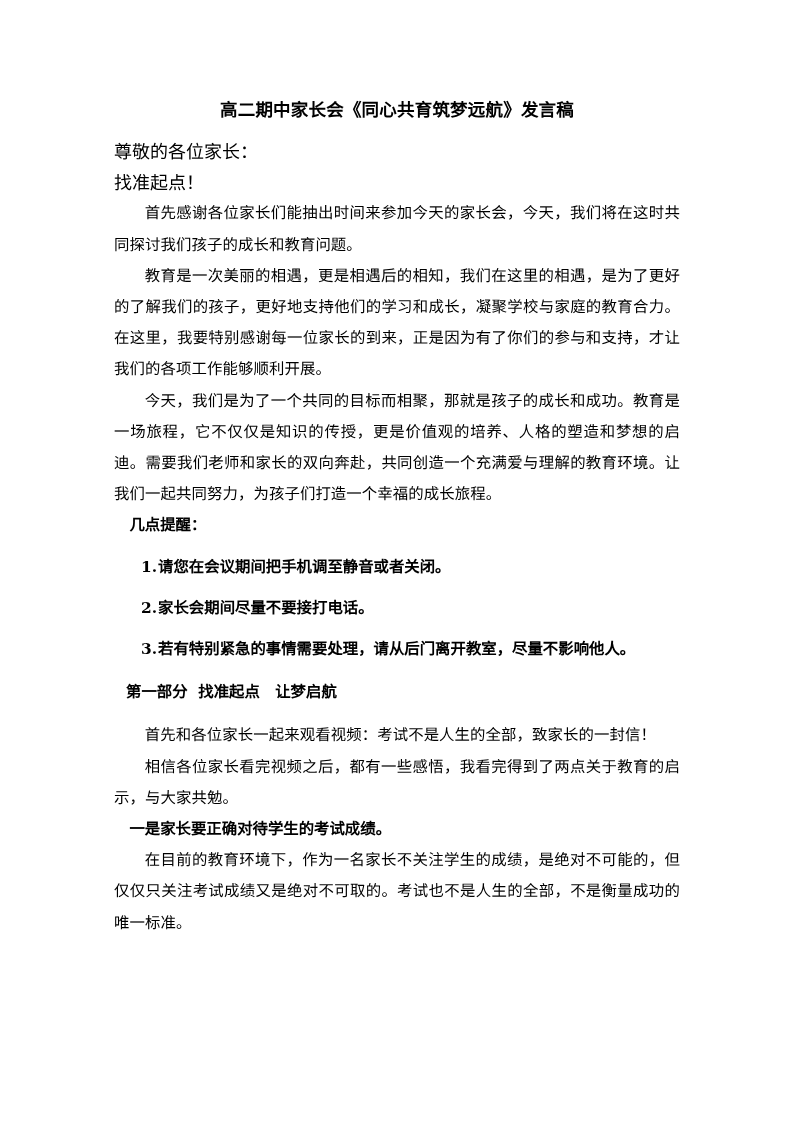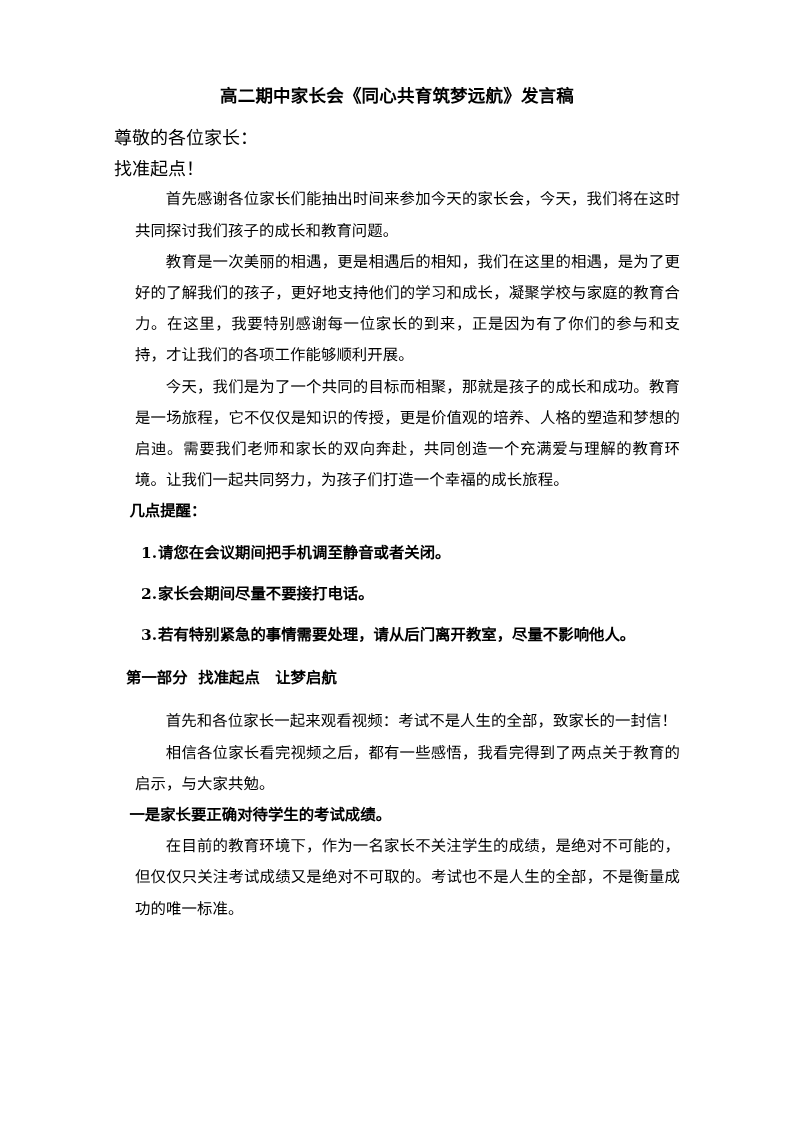--- a/index.html
+++ b/index.html
@@ -22,21 +22,21 @@
     width: 793px;
     height: 1122px;
     background: #ffffff;
     box-sizing: border-box;
     padding: 0;
   }
 
   .content {
     position: absolute;
     left: 114px;
-    top: 81px;
+    top: 95px;
     width: 566px;
   }
 
   
   .doc-title {
     font-family: "DejaVu Sans", "Liberation Sans", sans-serif;
     font-size: 17.5px;
     font-weight: bold;
     text-align: center;
     line-height: 30px;
@@ -51,21 +51,20 @@
     line-height: 31.2px;
     margin: 0;
     text-align: justify;
     text-justify: inter-ideograph;
     letter-spacing: 0.1px;
   }
 
   
   .body-para {
     text-indent: 2em;
-    margin-left: 21px;
   }
 
   
   .bold-line {
     font-family: "DejaVu Sans", "Liberation Sans", sans-serif;
     font-size: 18px;
     line-height: 31.2px;
     font-weight: normal;
     margin: 0;
     text-indent: 0;

